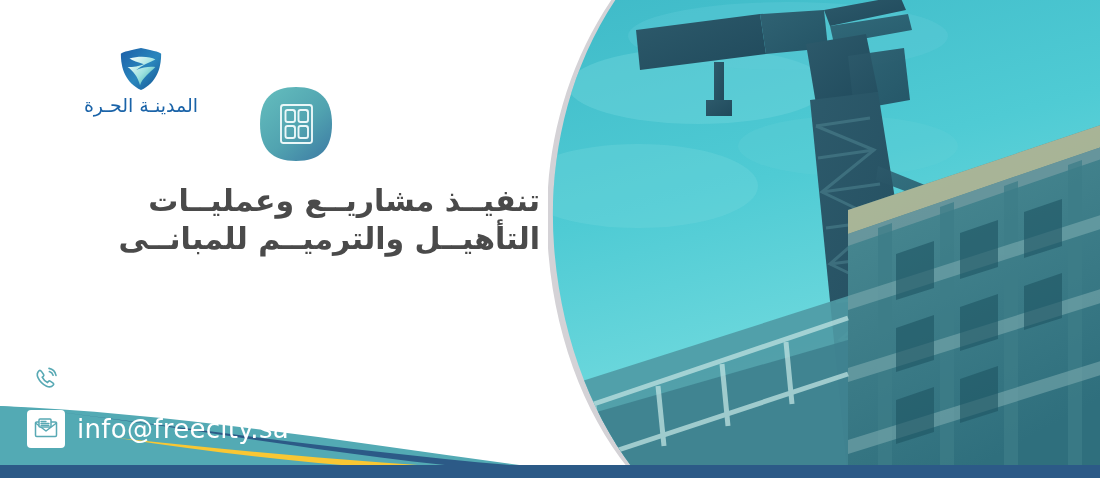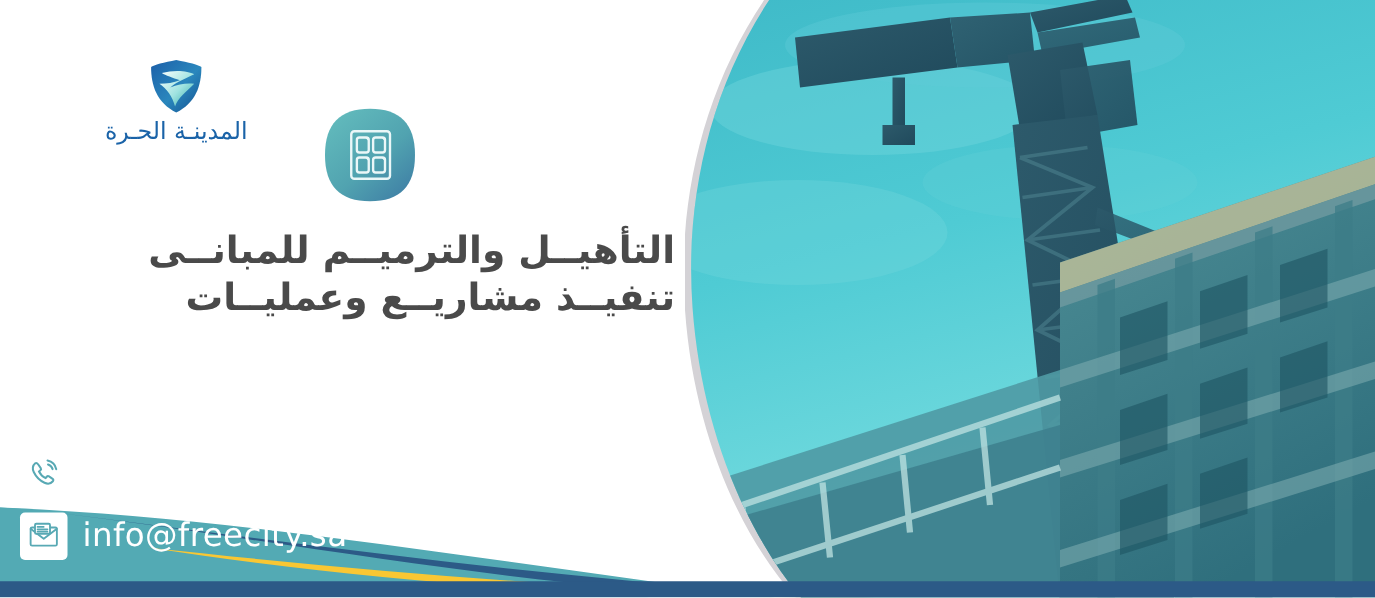--- a/index.html
+++ b/index.html
@@ -79,21 +79,21 @@
     line-height:1.28;
     letter-spacing:0.5px;
   }
   #headline .hl {
     display:block;
     white-space:nowrap;
   }
 
   
   #contact {
-    position:absolute; left:16px; top:360px;
+    position:absolute; left:27px; top:360px;
     display:flex; flex-direction:column; gap:12px;
   }
   .contact-row {
     display:flex; align-items:center; gap:12px;
   }
   .contact-icon {
     width:38px; height:38px;
     background:#ffffff;
     border-radius:4px;
     display:flex; align-items:center; justify-content:center;
@@ -278,22 +278,22 @@
       <g fill="#eaf7f8">
         <path d="M34,25 h3 v3 z"></path>
           <path d="M47,25 h3 v3 z"></path>
         <path d="M34,41 h3 v3 z"></path>
           <path d="M47,41 h3 v3 z"></path>
       </g>
     </svg>
   </div>
 
   <div id="headline">
+    <span class="hl">تنفيــذ مشاريــع وعمليــات</span>
     <span class="hl">التأهيــل والترميــم للمبانــى</span>
-    <span class="hl">تنفيــذ مشاريــع وعمليــات</span>
   </div>
 
   <div id="contact">
 
     <div class="contact-row">
       <span class="contact-icon">
         <svg width="26" height="26" viewBox="0 0 26 26" fill="none" stroke="#58a9b4" stroke-width="1.6" stroke-linecap="round">
           <path d="M6.2,4.6 C4.4,6.2 3.6,8.6 5,11.6 C6.6,15 9.8,18.4 13.6,20.2
                    C16.4,21.5 18.8,20.8 20.3,19 C20.9,18.3 20.8,17.6 20.1,17.1
                    L17.2,15.1 C16.5,14.6 15.9,14.8 15.4,15.4 L14.5,16.5

